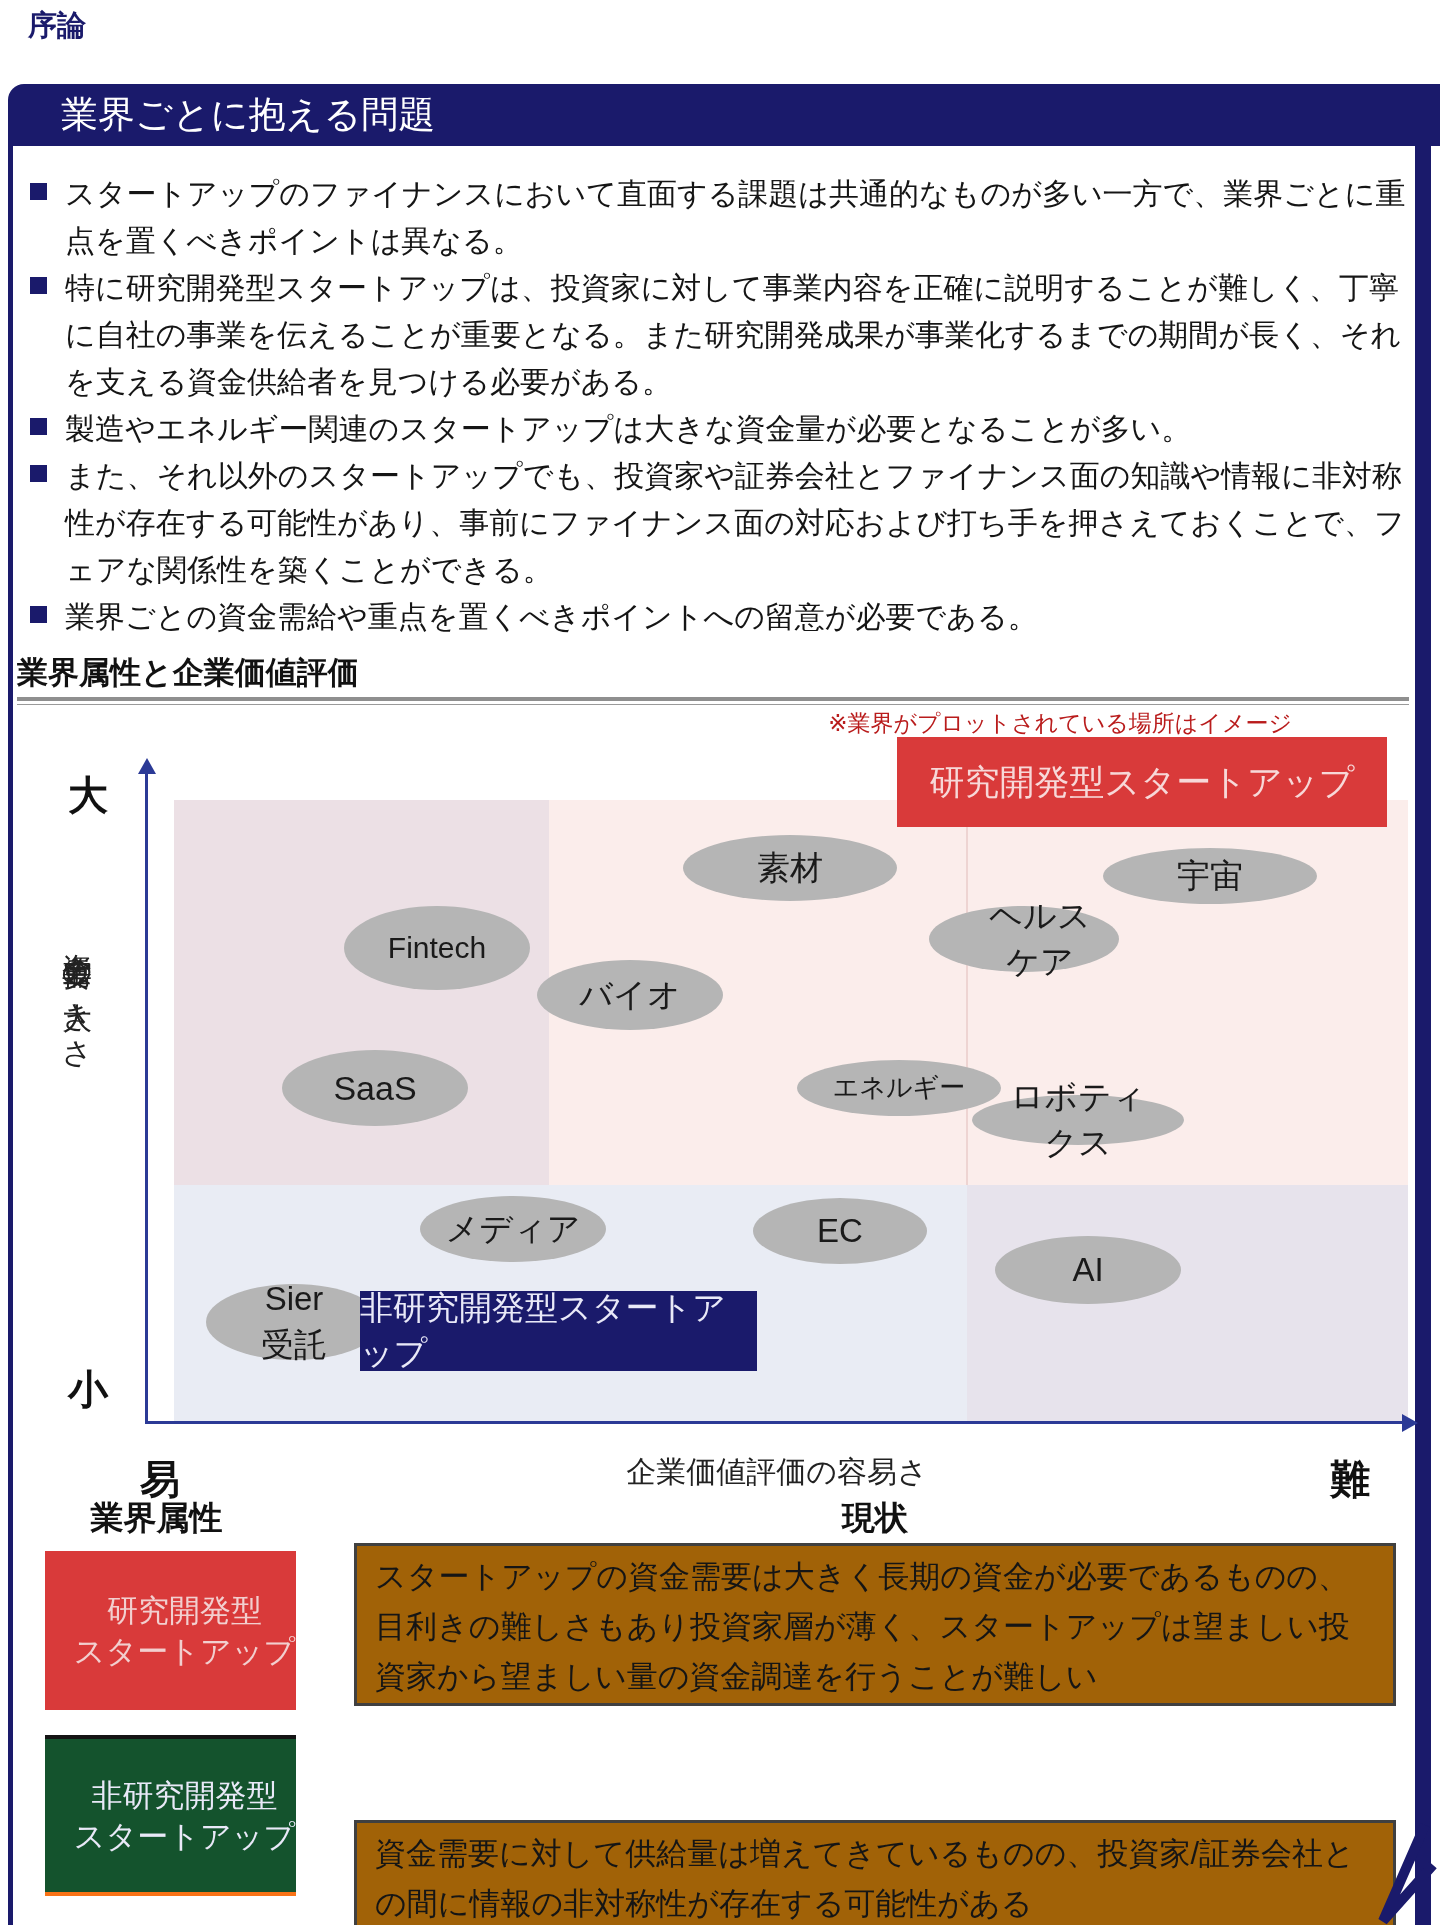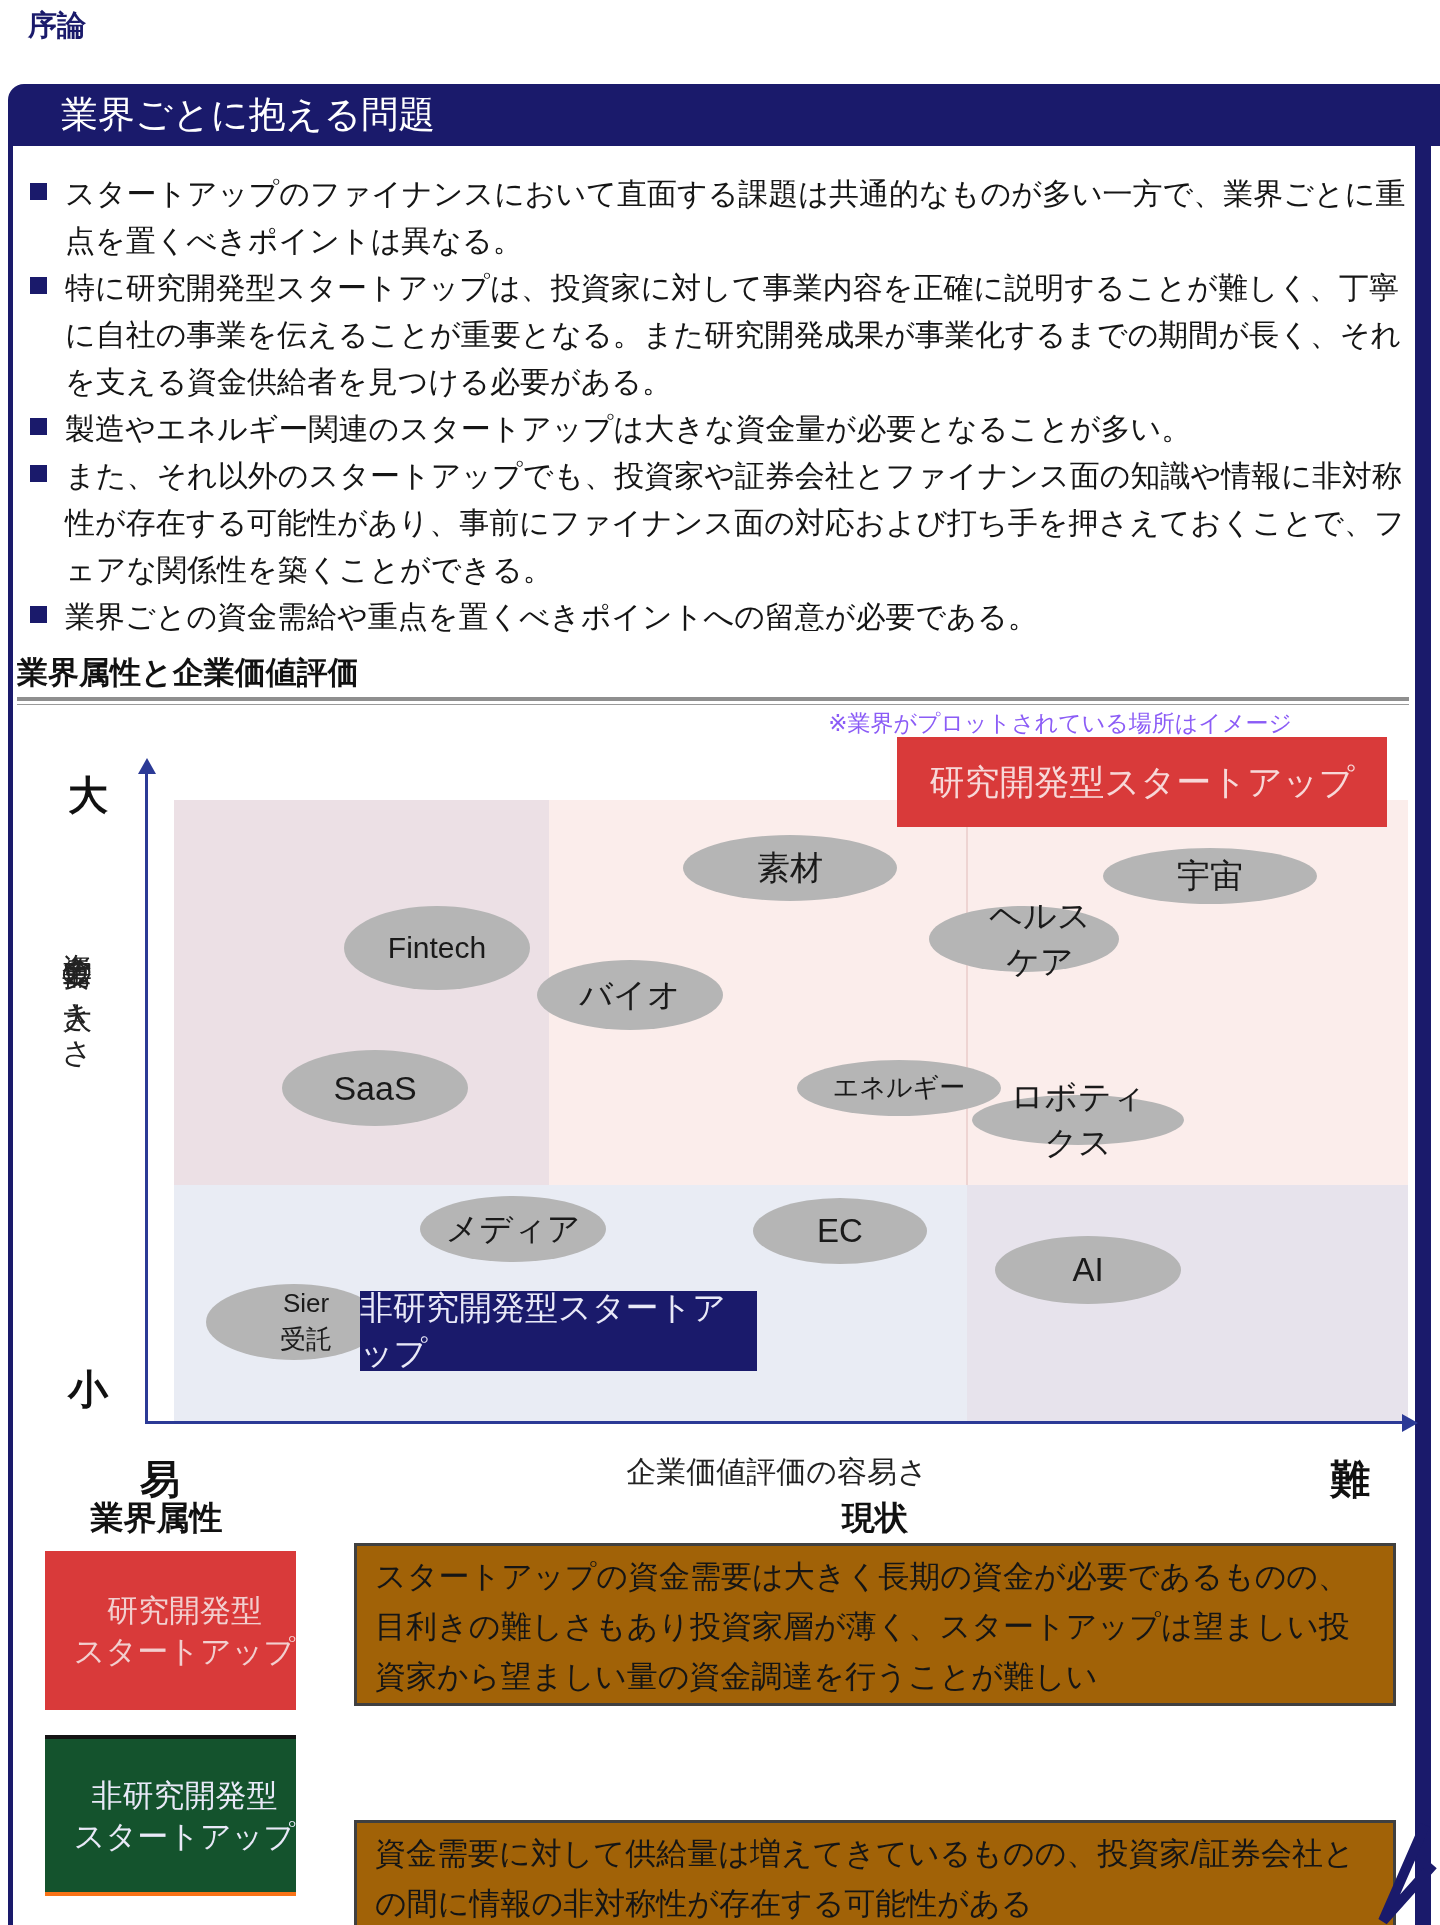--- a/index.html
+++ b/index.html
@@ -14,21 +14,21 @@
   #rail-left{left:8px;top:140px;width:5px;height:1785px;background:#1a1a6b;}
   #rail-right{left:1415px;top:140px;width:16px;height:1785px;background:#1a1a6b;}
   
   #bullets{left:30px;top:170px;width:1385px;}
   .b-row{display:flex;margin:0;}
   .b-marker{flex:0 0 17px;width:17px;height:17px;background:#1a1a6b;margin:13px 18px 0 0;}
   .b-text{font-size:30px;line-height:47px;color:#151515;}
   
   #section-title{left:17px;top:652px;font-size:31px;font-weight:bold;color:#111;}
   #section-rule{left:17px;top:697px;width:1392px;height:3px;border-top:4px solid #8f8f8f;border-bottom:1px solid #9a9a9a;}
-  #chart-note{left:0;top:708px;width:1292px;text-align:right;font-size:23px;color:#8b5cf6;}
+  #chart-note{left:0;top:708px;width:1292px;text-align:right;font-size:23px;color:#b91c1c;}
   
   .band{position:absolute;}
   #axis-y{left:145px;top:772px;width:3px;height:652px;background:#2b3a96;}
   #axis-y-head{left:138px;top:758px;width:0;height:0;border-left:9px solid transparent;border-right:9px solid transparent;border-bottom:16px solid #2b3a96;}
   #axis-x{left:146px;top:1421px;width:1258px;height:3px;background:#2b3a96;}
   #axis-x-head{left:1402px;top:1414px;width:0;height:0;border-top:9px solid transparent;border-bottom:9px solid transparent;border-left:16px solid #2b3a96;}
   .axis-end{font-size:40px;font-weight:bold;color:#111;}
   #y-title{left:56px;top:930px;height:380px;writing-mode:vertical-rl;font-size:30px;letter-spacing:3px;color:#222;}
   #x-title{left:146px;top:1452px;width:1262px;text-align:center;font-size:30px;color:#222;}
   .bubble{position:absolute;background:#b5b5b5;border-radius:50%;}
@@ -130,21 +130,21 @@
       <div class="bubble-label" style="left: 899px; top: 1088px; font-size: 26px;">エネルギー</div>
       <div class="bubble" style="left: 972px; top: 1095px; width: 212px; height: 50px;"></div>
       <div class="bubble-label" style="left: 1078px; top: 1120px; font-size: 33px;">ロボティ<br>クス</div>
       <div class="bubble" style="left: 420px; top: 1196px; width: 186px; height: 66px;"></div>
       <div class="bubble-label" style="left: 513px; top: 1229px; font-size: 33px;">メディア</div>
       <div class="bubble" style="left: 753px; top: 1198px; width: 174px; height: 66px;"></div>
       <div class="bubble-label" style="left: 840px; top: 1231px; font-size: 33px;">EC</div>
       <div class="bubble" style="left: 995px; top: 1236px; width: 186px; height: 68px;"></div>
       <div class="bubble-label" style="left: 1088px; top: 1270px; font-size: 33px;">AI</div>
       <div class="bubble" style="left: 206px; top: 1284px; width: 176px; height: 76px;"></div>
-      <div class="bubble-label" style="left: 306px; top: 1322px; font-size: 26px;">Sier<br>受託</div>
+      <div class="bubble-label" style="left: 294px; top: 1322px; font-size: 33px;">Sier<br>受託</div>
     </div>
 
   <div class="abs" id="label-rd">
     <div class="t">研究開発型スタートアップ</div>
   </div>
   <div class="abs" id="label-nonrd">
     <div class="t">非研究開発型スタートアップ</div>
   </div>
 
   <div class="abs col-head" style="left:45px;top:1496px;width:223px;">業界属性</div>

